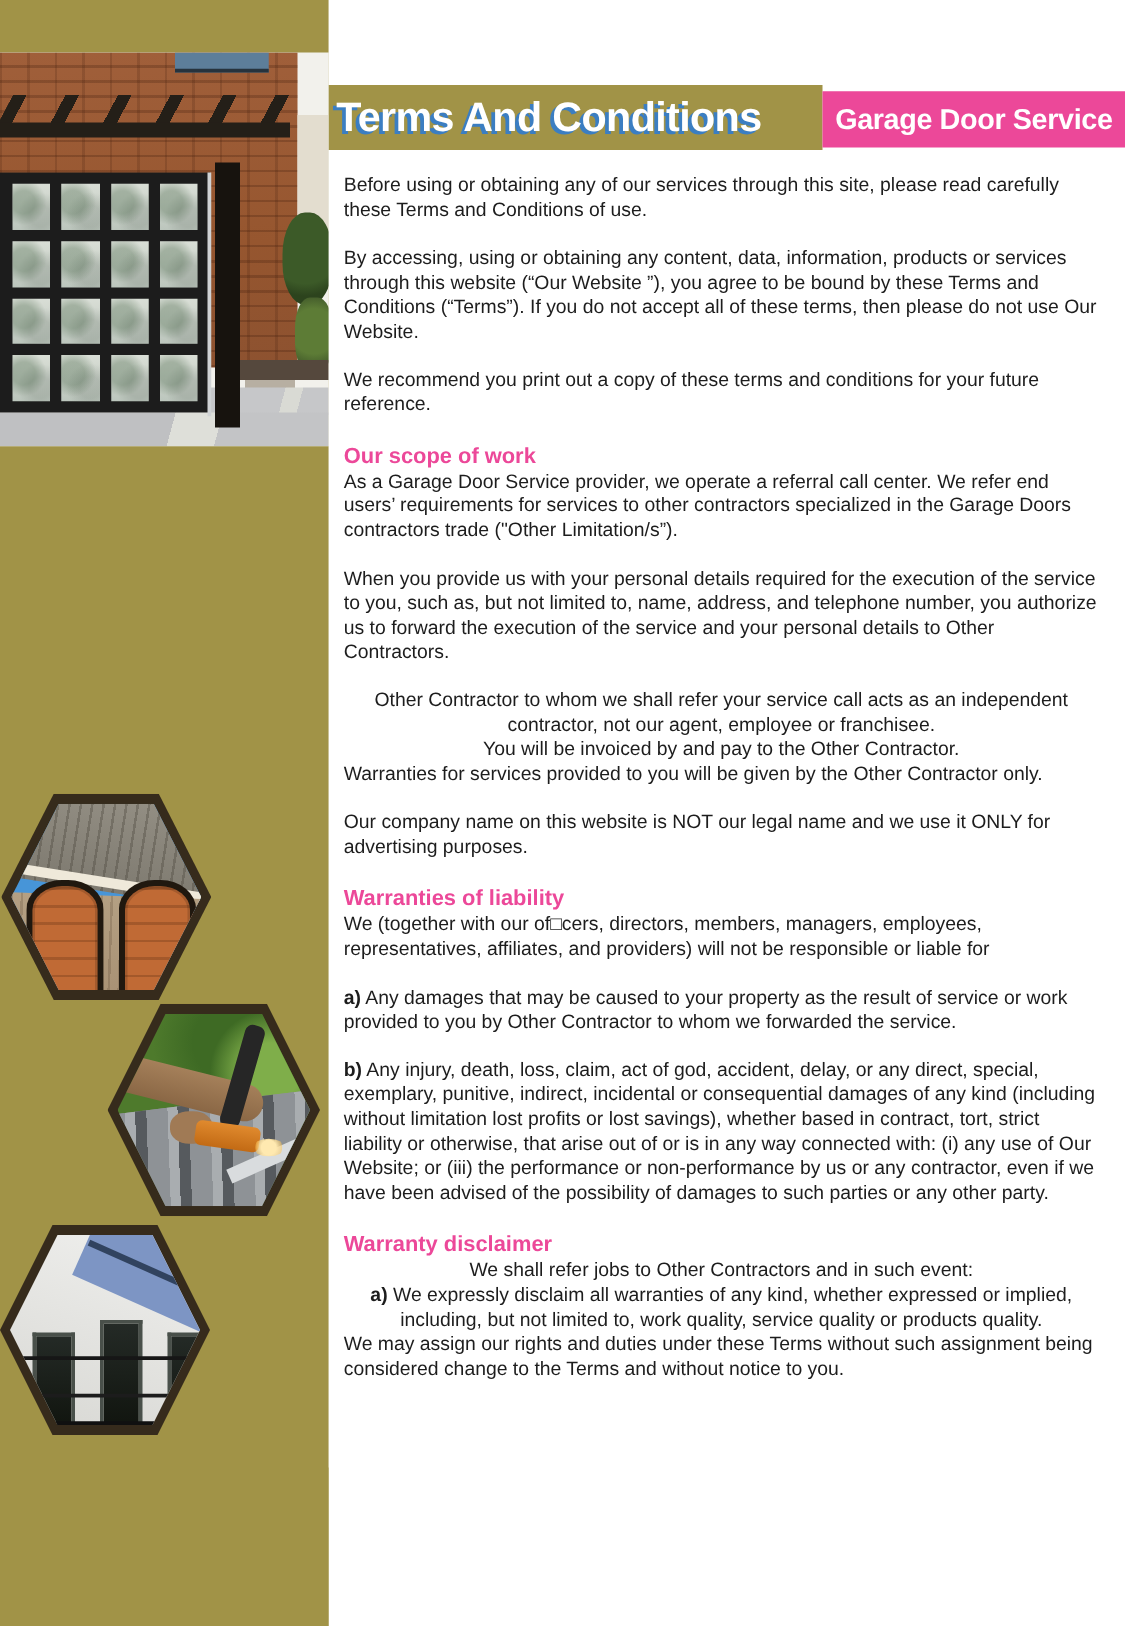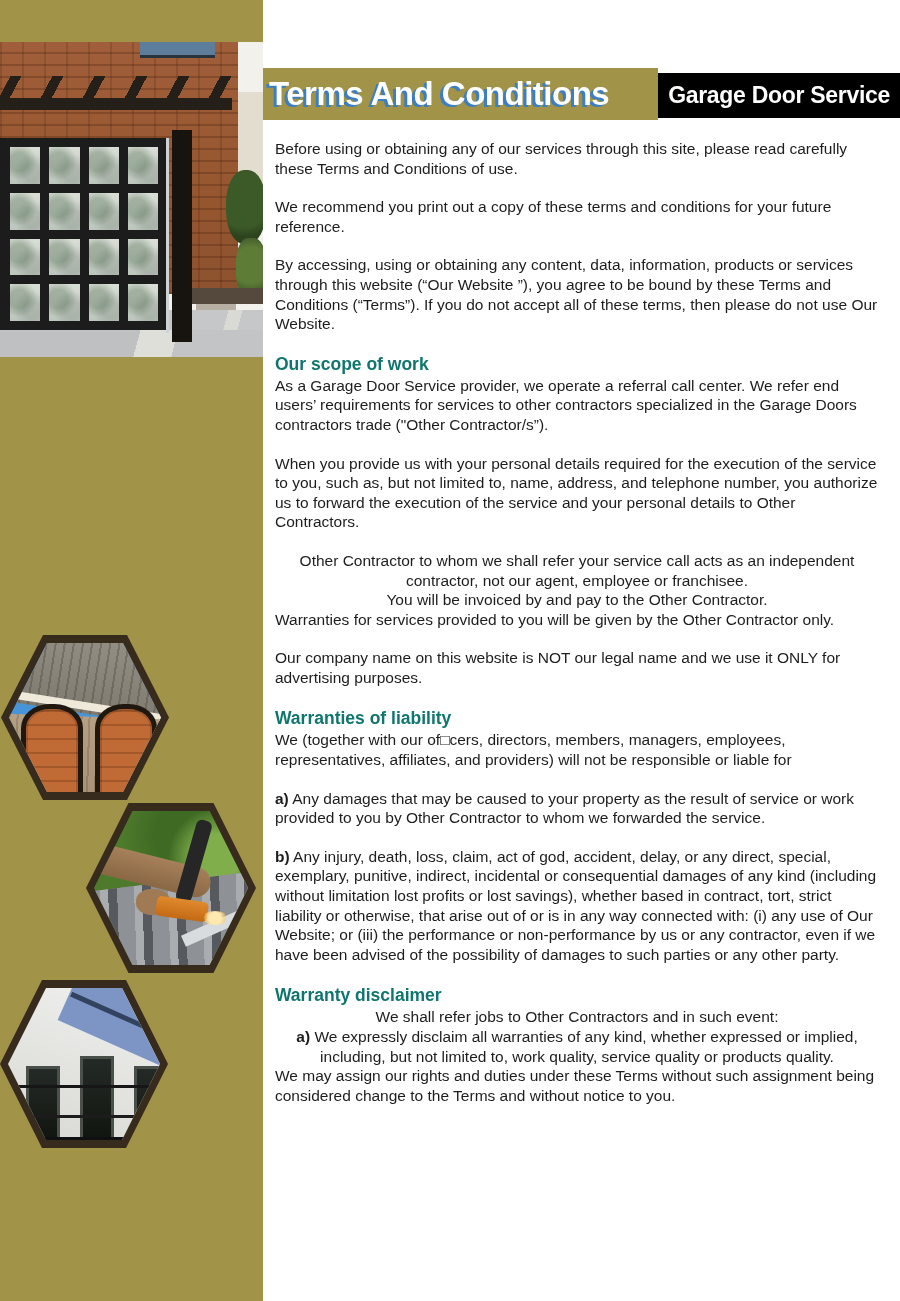--- a/index.html
+++ b/index.html
@@ -96,28 +96,28 @@
   .h3-rail2 { position:absolute; left:0; bottom:22px; width:100%; height:3px; background:#1c1c1c; }
   .h3-rail3 { position:absolute; left:0; bottom:0; width:100%; height:3px; background:#101010; }
 
   
   .main { position:absolute; left:263px; top:0; width:637px; height:1174px; background:#fff; }
 
   .header-row { position:absolute; left:0; top:68px; width:637px; height:52px; display:flex; align-items:center; }
   .banner { flex:1 1 auto; height:52px; background:#a19347; display:flex; align-items:center; padding-left:6px; }
   .banner-title { color:#ffffff; font-size:33px; font-weight:bold; letter-spacing:-.5px; white-space:nowrap;
     text-shadow:-3px 2px 0 #3b7ec2; }
-  .badge { height:45px; background:#000000; display:flex; align-items:center; padding:0 10px; margin-top:2px; }
+  .badge { height:45px; background:#ec4899; display:flex; align-items:center; padding:0 10px; margin-top:2px; }
   .badge-text { color:#ffffff; font-size:23px; font-weight:bold; white-space:nowrap; letter-spacing:-.3px; }
 
   .content { position:absolute; left:12px; top:139px; width:604px; color:#1d1d1d;
     font-size:15.5px; line-height:19.6px; }
   .content p { margin:0 0 19px; }
   .content p.tight { margin:0;text-align:center; }
-  .content h2 { color:#0f766e; font-size:17.5px; line-height:20px; font-weight:bold; margin:21px 0 2px; }
+  .content h2 { color:#ec4899; font-size:17.5px; line-height:20px; font-weight:bold; margin:21px 0 2px; }
   .content h2:first-of-type { margin-top:20px; }
   strong.lbl { font-weight:bold; }
 </style>
 </head>
 <body>
 
 <div class="sidebar">
 
   <div class="photo-top">
     <div class="pt-brick"></div>
@@ -199,25 +199,25 @@
       <span class="banner-title">Terms And Conditions</span>
     </div>
     <div class="badge">
       <span class="badge-text">Garage Door Service</span>
     </div>
   </div>
 
   <div class="content">
 
     <p>Before using or obtaining any of our services through this site, please read carefully these Terms and Conditions of use.</p>
+    <p>By accessing, using or obtaining any content, data, information, products or services through this website (“Our Website ”), you agree to be bound by these Terms and Conditions (“Terms”). If you do not accept all of these terms, then please do not use Our Website.</p>
     <p>We recommend you print out a copy of these terms and conditions for your future reference.</p>
-    <p>By accessing, using or obtaining any content, data, information, products or services through this website (“Our Website ”), you agree to be bound by these Terms and Conditions (“Terms”). If you do not accept all of these terms, then please do not use Our Website.</p>
 
     <h2>Our scope of work</h2>
-    <p>As a Garage Door Service provider, we operate a referral call center. We refer end users’ requirements for services to other contractors specialized in the Garage Doors contractors trade ("Other Contractor/s”).</p>
+    <p>As a Garage Door Service provider, we operate a referral call center. We refer end users’ requirements for services to other contractors specialized in the Garage Doors contractors trade ("Other Limitation/s”).</p>
 
     <p>When you provide us with your personal details required for the execution of the service to you, such as, but not limited to, name, address, and telephone number, you authorize us to forward the execution of the service and your personal details to Other Contractors.</p>
 
     <p class="tight">Other Contractor to whom we shall refer your service call acts as an independent contractor, not our agent, employee or franchisee.</p>
     <p class="tight">You will be invoiced by and pay to the Other Contractor.</p>
     <p>Warranties for services provided to you will be given by the Other Contractor only.</p>
     <p>Our company name on this website is NOT our legal name and we use it ONLY for advertising purposes.</p>
 
     <h2>Warranties of liability</h2>
     <p>We (together with our of□cers, directors, members, managers, employees, representatives, affiliates, and providers) will not be responsible or liable for</p>

